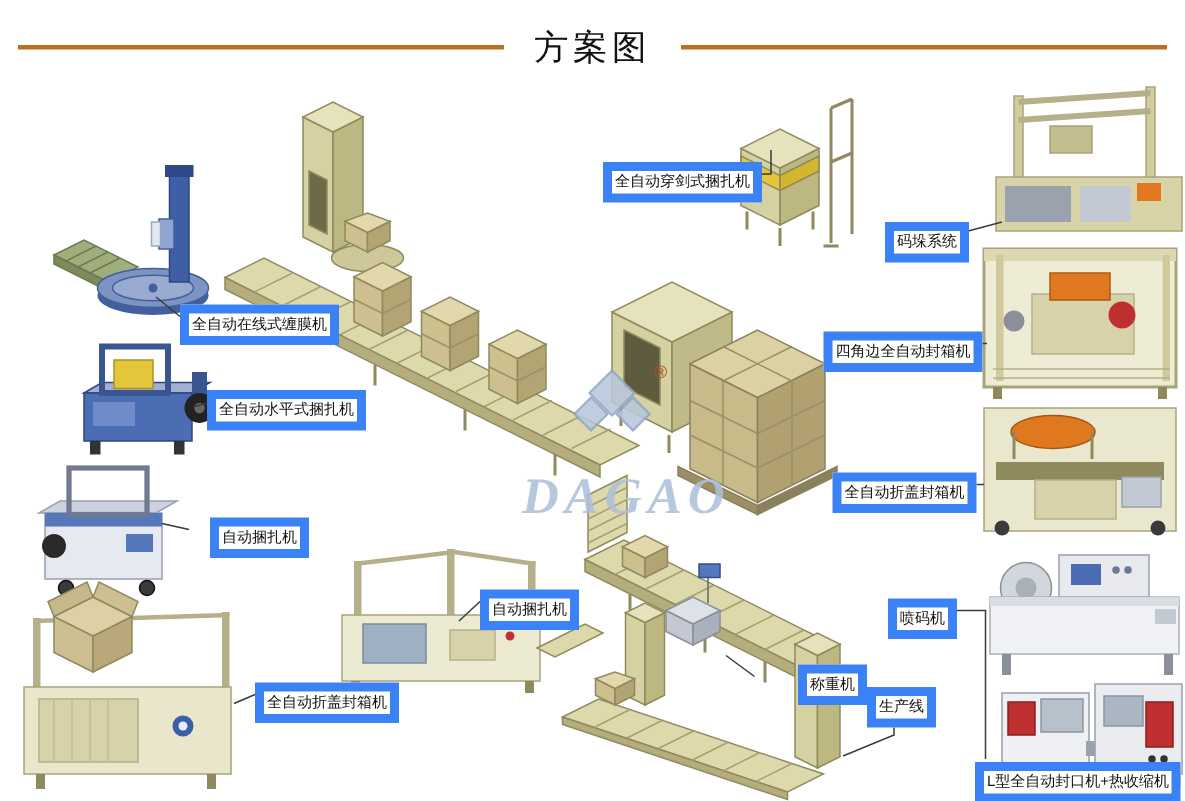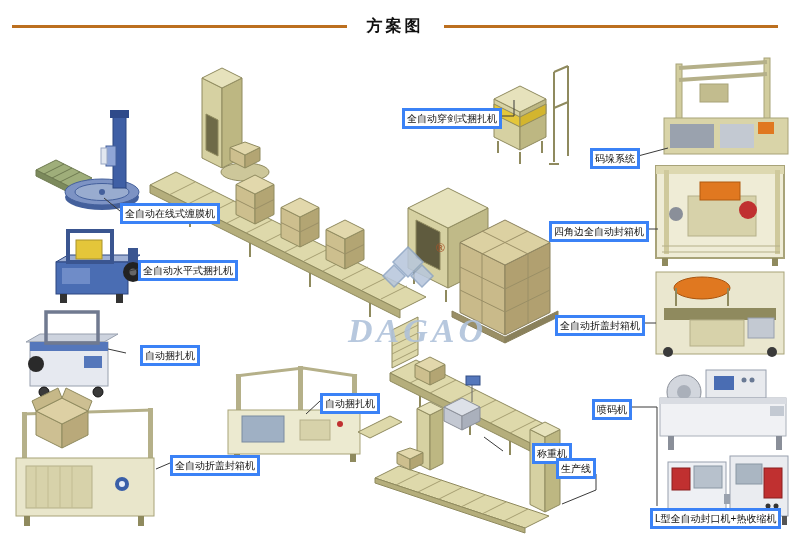--- a/index.html
+++ b/index.html
@@ -1,23 +1,23 @@
 <!DOCTYPE html>
 <html><head>
 <meta charset="utf-8">
 <style>
   html,body{margin:0;padding:0;background:#fff;}
   .page{position:relative;width:790px;height:534px;background:#ffffff;overflow:hidden;
         font-family:"Liberation Sans",sans-serif;}
   .titlebar{position:absolute;top:16px;left:12px;right:12px;display:flex;align-items:center;z-index:6;}
   .rule{flex:1;height:3px;background:#bc6f1f;}
-  .title{margin:0 20px;font-size:16px;font-weight:bold;letter-spacing:3px;color:#111;white-space:nowrap;}
+  .title{margin:0 20px;font-size:23px;font-weight:normal;letter-spacing:3px;color:#111;white-space:nowrap;}
   .canvas{position:absolute;inset:0;}
   .canvas svg{position:absolute;left:0;top:0;}
-  .label{position:absolute;font-size:10px;line-height:13px;padding:1px 2px;border:3px solid #3b82f6;
+  .label{position:absolute;font-size:10px;line-height:13px;padding:1px 2px;border:6px solid #3b82f6;
          background:#fff;color:#111;white-space:nowrap;z-index:5;}
 </style>
 </head>
 <body>
 
 <div class="page">
 
   <div class="titlebar">
     <span class="rule"></span>
     <h1 class="title">方案图</h1>
@@ -302,16 +302,16 @@
     <div class="label" style="left:138px;top:260px">全自动水平式捆扎机</div>
     <div class="label" style="left:140px;top:345px">自动捆扎机</div>
     <div class="label" style="left:170px;top:455px">全自动折盖封箱机</div>
     <div class="label" style="left:320px;top:393px">自动捆扎机</div>
     <div class="label" style="left:402px;top:108px">全自动穿剑式捆扎机</div>
     <div class="label" style="left:590px;top:148px">码垛系统</div>
     <div class="label" style="left:549px;top:221px">四角边全自动封箱机</div>
     <div class="label" style="left:555px;top:315px">全自动折盖封箱机</div>
     <div class="label" style="left:592px;top:399px">喷码机</div>
     <div class="label" style="left:532px;top:443px">称重机</div>
-    <div class="label" style="left:556px;top:458px">生产线</div>
+    <div class="label" style="left:578px;top:458px">生产线</div>
     <div class="label" style="left:650px;top:508px">L型全自动封口机+热收缩机</div>
   </div>
 </div>
 
 </body></html>

